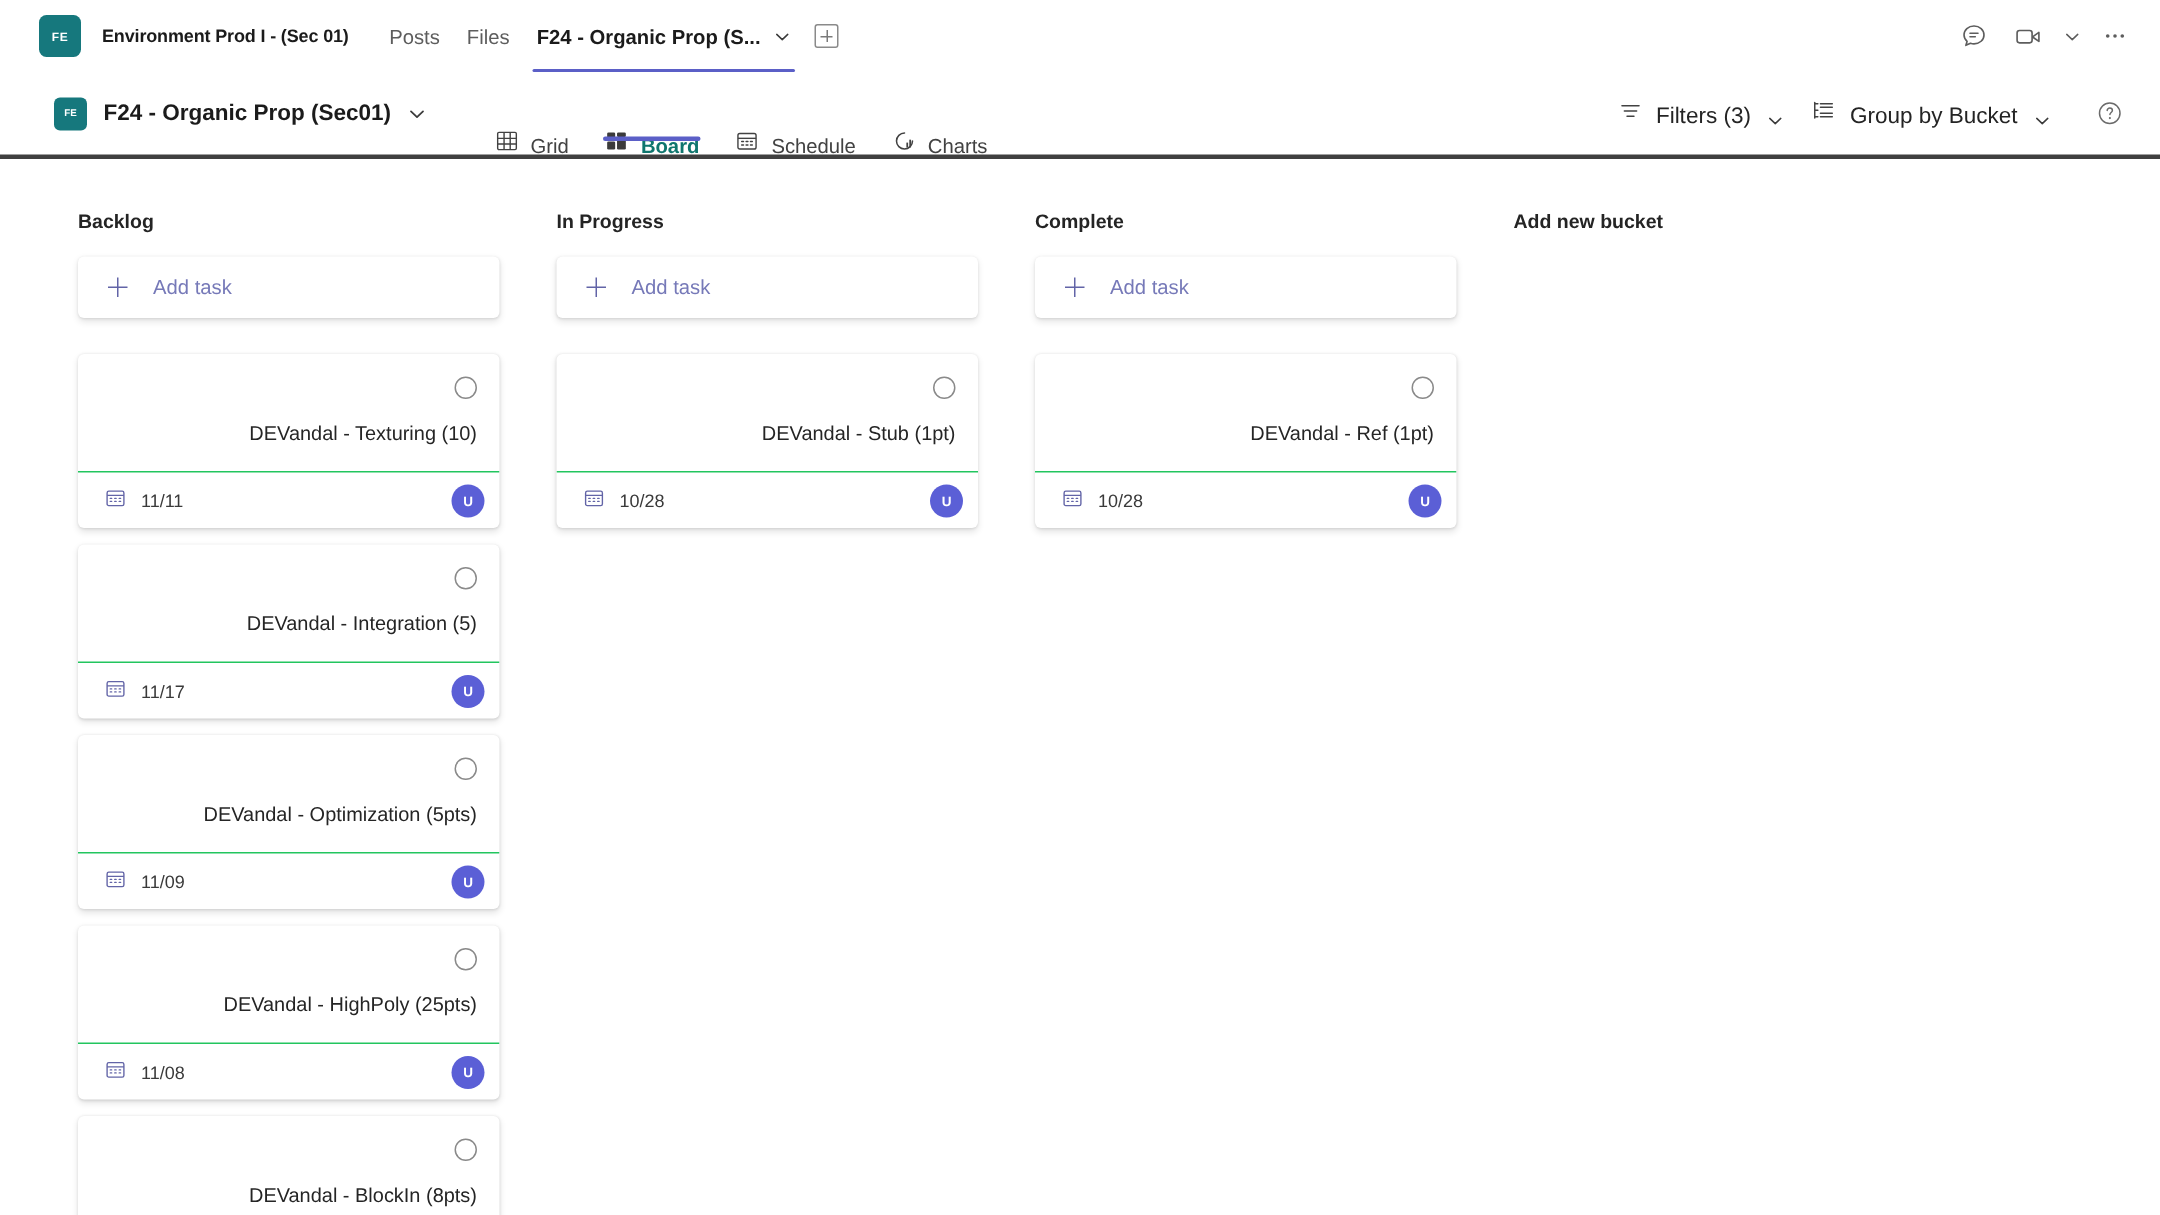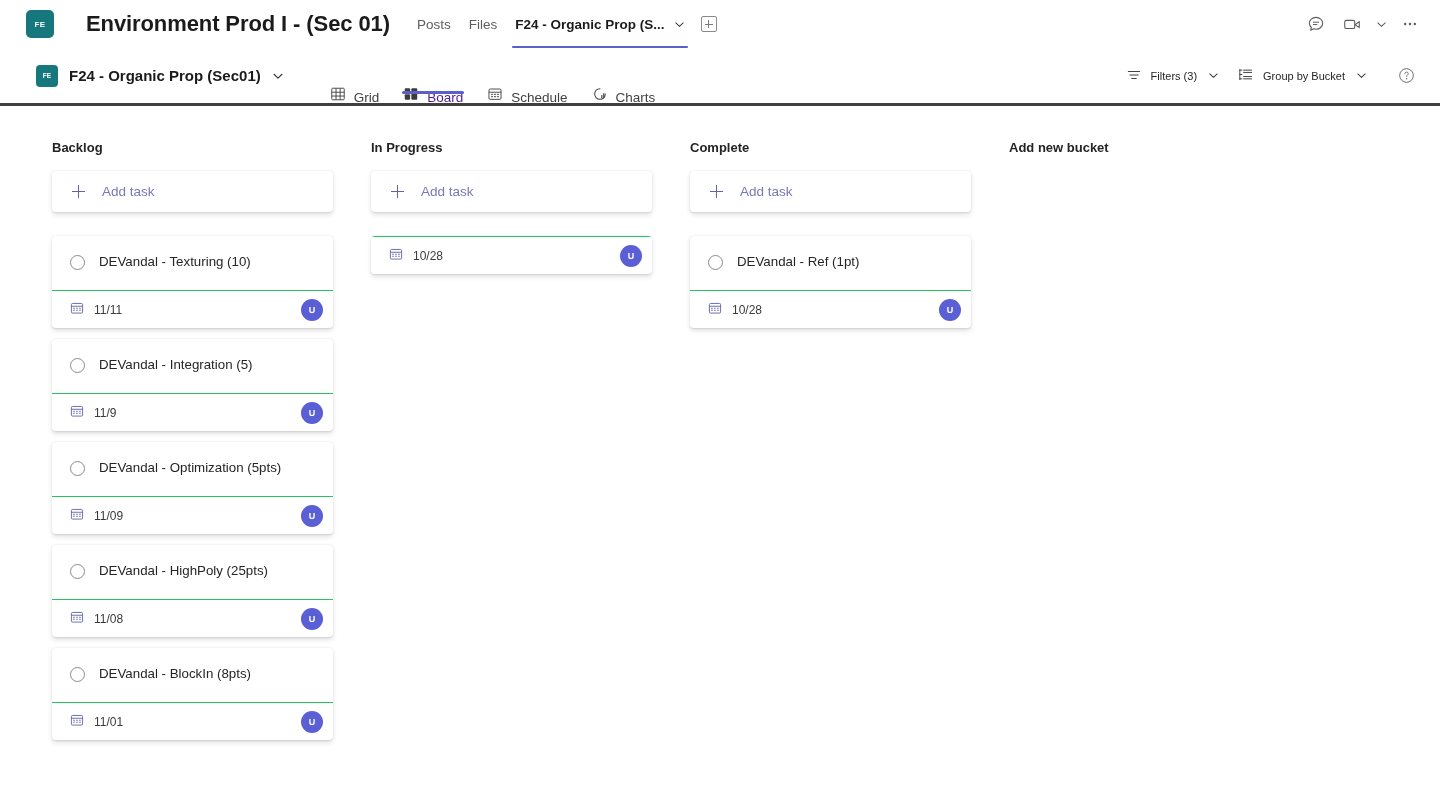--- a/index.html
+++ b/index.html
@@ -25,24 +25,24 @@
     border-radius: 5px;
     background: #16787d;
     color: #ffffff;
     font-size: 8px;
     font-weight: 700;
     display: flex; align-items: center; justify-content: center;
     letter-spacing: .3px;
     flex: 0 0 auto;
   }
   .team-title {
-    font-size: 22px;
+    font-size: 12px;
     font-weight: 700;
     color: #1b1b1b;
-    margin-left: 32px;
+    margin-left: 14px;
     white-space: nowrap;
     letter-spacing: -.1px;
   }
   .tabstrip {
     display: flex;
     align-items: stretch;
     height: 48px;
     margin-left: 18px;
   }
   .tab {
@@ -130,38 +130,38 @@
   .view-tabs { display: flex; align-items: center; margin-left: 34px; height: 58px; }
   .vtab {
     display: flex; align-items: flex-end; gap: 8px;
     padding: 0 12px;
     height: 58px;
     font-size: 13.5px;
     color: #424242;
     position: relative;
     white-space: nowrap;
   }
-  .vtab.active { font-weight: 400; color: #4c1d95; }
+  .vtab.active { font-weight: 700; color: #0f766e; }
   .vtab.active::after {
     content: "";
     position: absolute;
     left: 11px; right: 11px; bottom: 11px;
     height: 2.5px;
     background: #5b5fc7;
     border-radius: 2px;
   }
   .toolbar-right {
     margin-left: auto;
     display: flex;
     align-items: center;
   }
   .tbtn {
-    display: flex; align-items: center; gap: 9px;
+    display: flex; align-items: flex-end; gap: 9px;
     padding: 6px 9px;
-    font-size: 11px;
+    font-size: 15px;
     color: #242424;
     border-radius: 4px;
     white-space: nowrap;
   }
   .tbtn .chev { margin-left: 2px; display: flex; align-items: center; }
   .help-btn {
     width: 32px; height: 32px;
     display: flex; align-items: center; justify-content: center;
     margin-left: 14px;
     color: #616161;
@@ -213,23 +213,24 @@
   .cards { display: flex; flex-direction: column; gap: 11px; }
   .card {
     background: #ffffff;
     border-radius: 4px;
     box-shadow: 0 0.6px 1.8px rgba(0,0,0,0.10), 0 2.2px 5px rgba(0,0,0,0.11);
     overflow: hidden;
   }
   .card-body {
     padding: 14px 15px 17px 18px;
     display: flex;
-    align-items: center;
+    align-items: flex-end;
     gap: 14px;
     min-height: 54px;
+    flex-direction: column;
   }
   .check {
     width: 15px; height: 15px;
     border: 1.2px solid #8a8a8a;
     border-radius: 50%;
     flex: 0 0 auto;
     margin-top: 1px;
   }
   .card-title {
     font-size: 13.3px;
@@ -442,21 +443,21 @@
         </div>
         <div class="card-footer">
           <span class="due">
             <span>
               <svg width="14" height="14" viewBox="0 0 16 16">
                 <rect x="1.6" y="2.8" width="12.8" height="11" rx="1.3" fill="none" stroke="#6264a7" stroke-width="1.05"></rect>
                 <path d="M1.6 6h12.8" stroke="#6264a7" stroke-width="1.05"></path>
                 <path d="M4 8.3h1.1M7.4 8.3h1.1M10.8 8.3h1.1M4 10.6h1.1M7.4 10.6h1.1M10.8 10.6h1.1" stroke="#6264a7" stroke-width="1" stroke-linecap="round"></path>
               </svg>
             </span>
-            <span>11/9</span>
+            <span>11/17</span>
           </span>
           <span class="avatar-u">U</span>
         </div>
       </div>
 
       <div class="card">
         <div class="card-body">
           <span class="check"></span>
           <span class="card-title">DEVandal - Optimization (5pts)</span>
         </div>
@@ -519,20 +520,24 @@
   </div>
 
   <div class="bucket">
     <div class="bucket-title">In Progress</div>
     <div class="add-task">
       <span class="plus"></span>
       <span class="add-task-label">Add task</span>
     </div>
     <div class="cards">
       <div class="card">
+        <div class="card-body">
+          <span class="check"></span>
+          <span class="card-title">DEVandal - Stub (1pt)</span>
+        </div>
         <div class="card-footer">
           <span class="due">
             <span>
               <svg width="14" height="14" viewBox="0 0 16 16">
                 <rect x="1.6" y="2.8" width="12.8" height="11" rx="1.3" fill="none" stroke="#6264a7" stroke-width="1.05"></rect>
                 <path d="M1.6 6h12.8" stroke="#6264a7" stroke-width="1.05"></path>
                 <path d="M4 8.3h1.1M7.4 8.3h1.1M10.8 8.3h1.1M4 10.6h1.1M7.4 10.6h1.1M10.8 10.6h1.1" stroke="#6264a7" stroke-width="1" stroke-linecap="round"></path>
               </svg>
             </span>
             <span>10/28</span>

